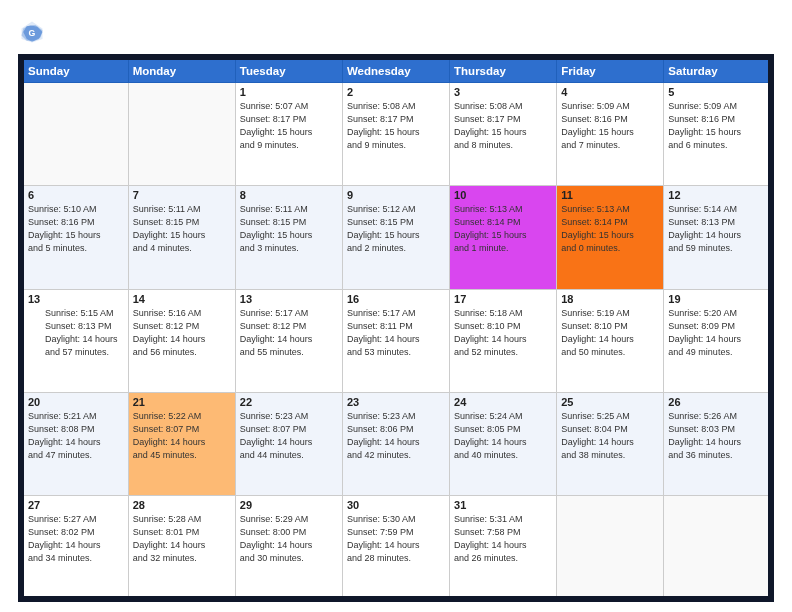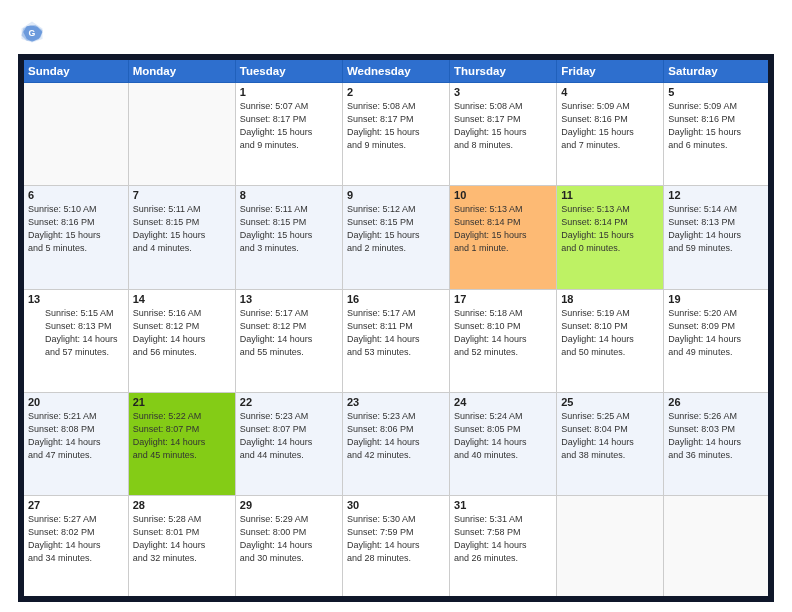--- a/index.html
+++ b/index.html
@@ -197,28 +197,28 @@
 Daylight: 15 hours
 and 3 minutes.</div>
           </td>
           <td style="background: rgb(240, 244, 251);">
             <span class="day-num">9</span>
             <div class="day-info" style="white-space: pre-line;">Sunrise: 5:12 AM
 Sunset: 8:15 PM
 Daylight: 15 hours
 and 2 minutes.</div>
           </td>
-          <td style="background: #fdba74;">
+          <td style="background: #d946ef;">
             <span class="day-num">10</span>
             <div class="day-info" style="white-space: pre-line;">Sunrise: 5:13 AM
 Sunset: 8:14 PM
 Daylight: 15 hours
 and 1 minute.</div>
           </td>
-          <td style="background: #bef264;">
+          <td style="background: #f97316;">
             <span class="day-num">11</span>
             <div class="day-info" style="white-space: pre-line;">Sunrise: 5:13 AM
 Sunset: 8:14 PM
 Daylight: 15 hours
 and 0 minutes.</div>
           </td>
           <td style="background: rgb(240, 244, 251);">
             <span class="day-num">12</span>
             <div class="day-info" style="white-space: pre-line;">Sunrise: 5:14 AM
 Sunset: 8:13 PM
@@ -278,21 +278,21 @@
           </td>
         </tr>
         <tr>
           <td style="background: rgb(240, 244, 251);">
             <span class="day-num">20</span>
             <div class="day-info" style="white-space: pre-line;">Sunrise: 5:21 AM
 Sunset: 8:08 PM
 Daylight: 14 hours
 and 47 minutes.</div>
           </td>
-          <td style="background: #84cc16;">
+          <td style="background: #fdba74;">
             <span class="day-num">21</span>
             <div class="day-info" style="white-space: pre-line;">Sunrise: 5:22 AM
 Sunset: 8:07 PM
 Daylight: 14 hours
 and 45 minutes.</div>
           </td>
           <td style="background: rgb(240, 244, 251);">
             <span class="day-num">22</span>
             <div class="day-info" style="white-space: pre-line;">Sunrise: 5:23 AM
 Sunset: 8:07 PM

